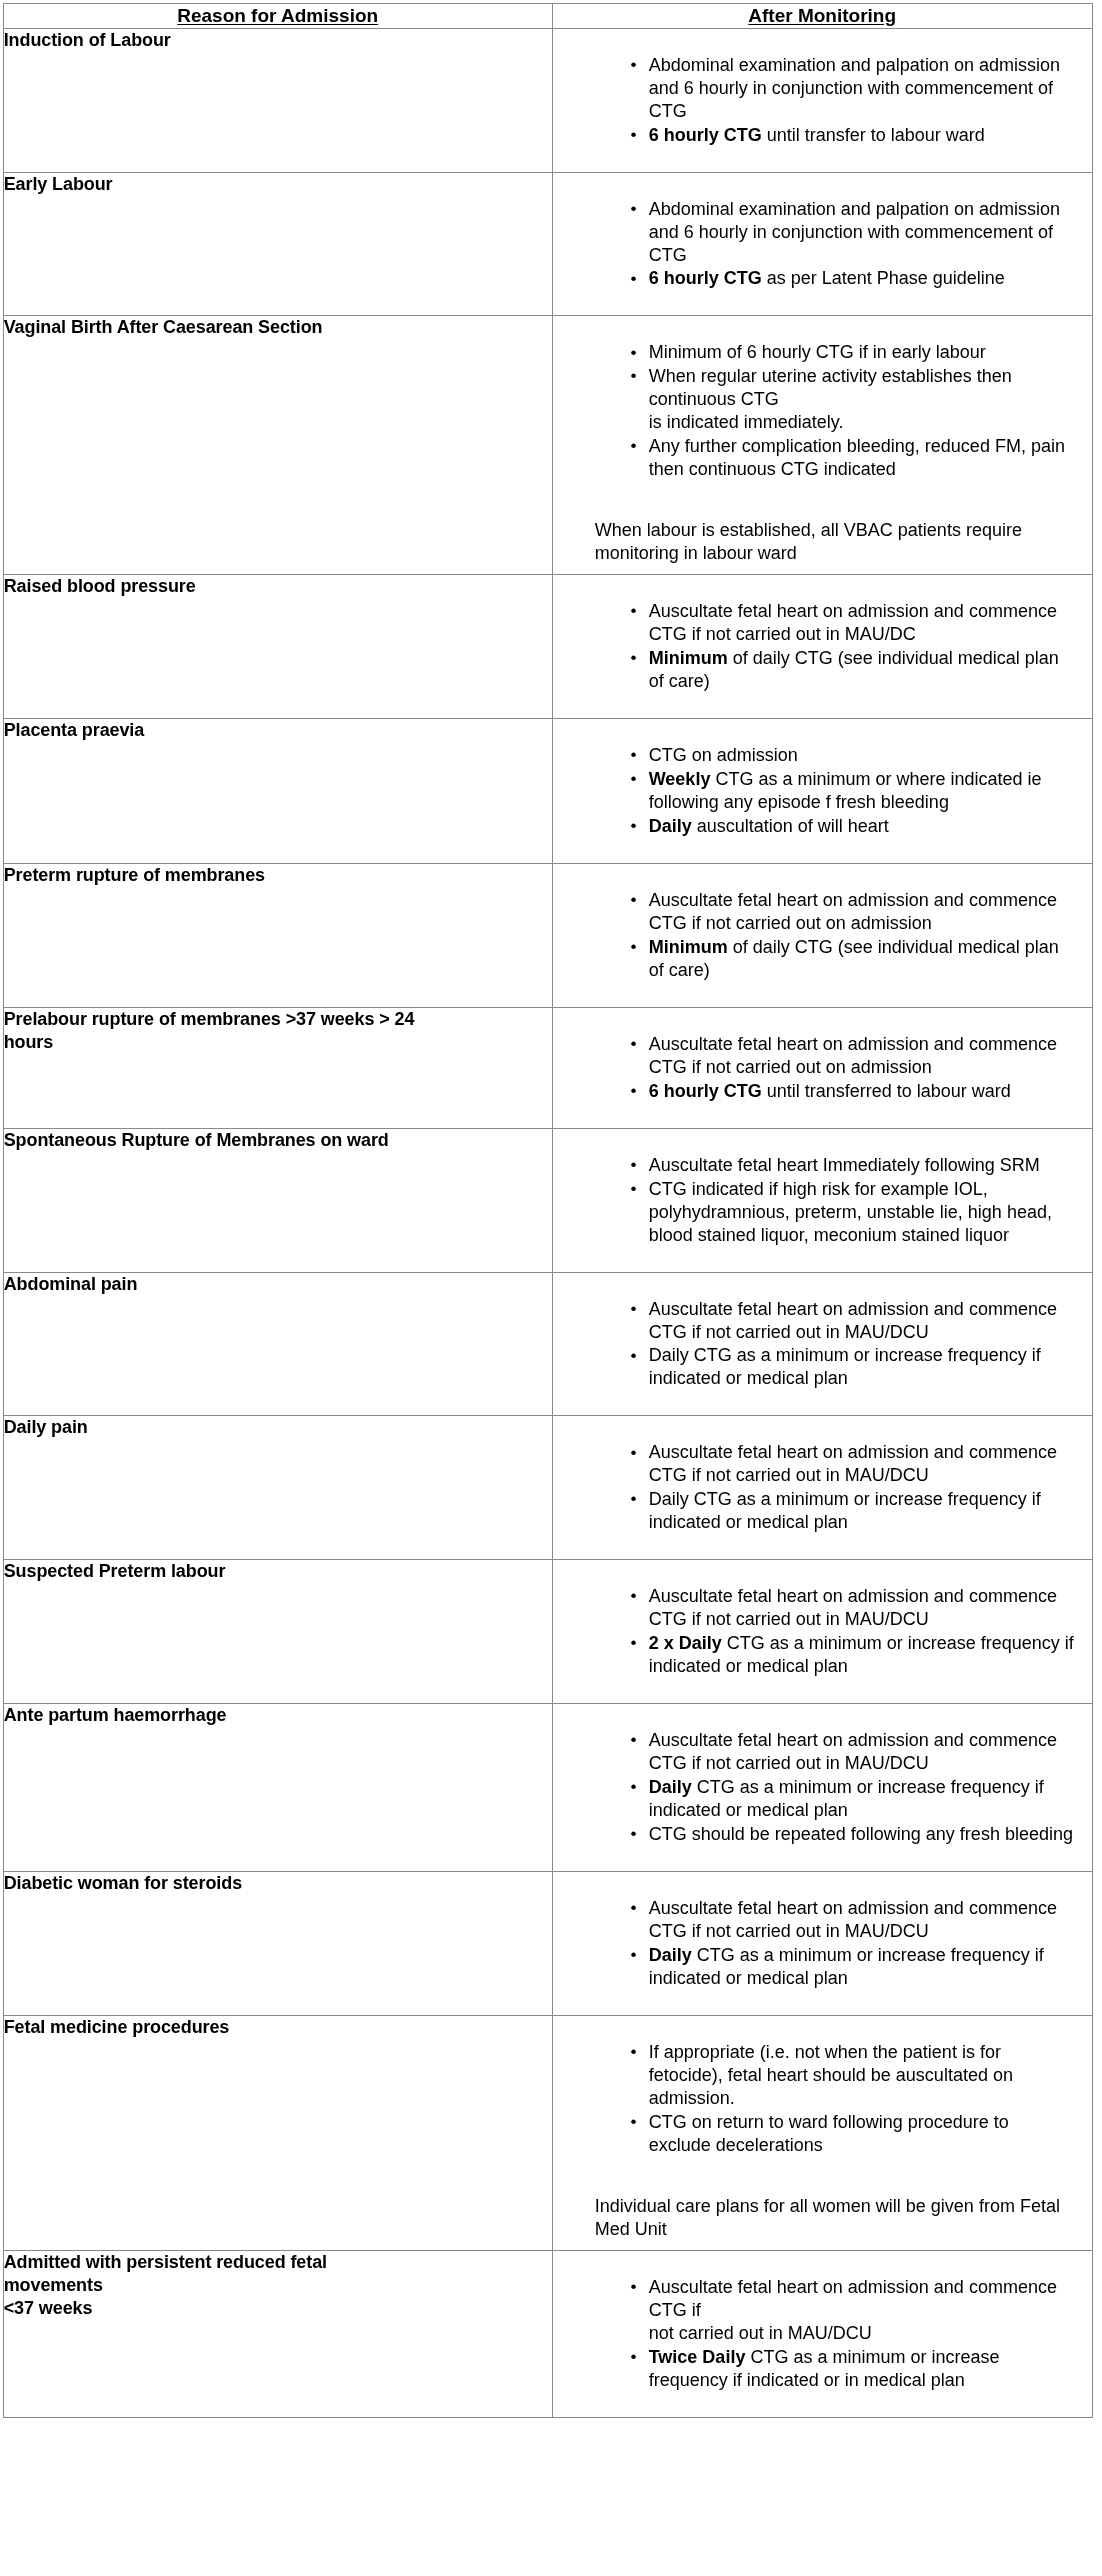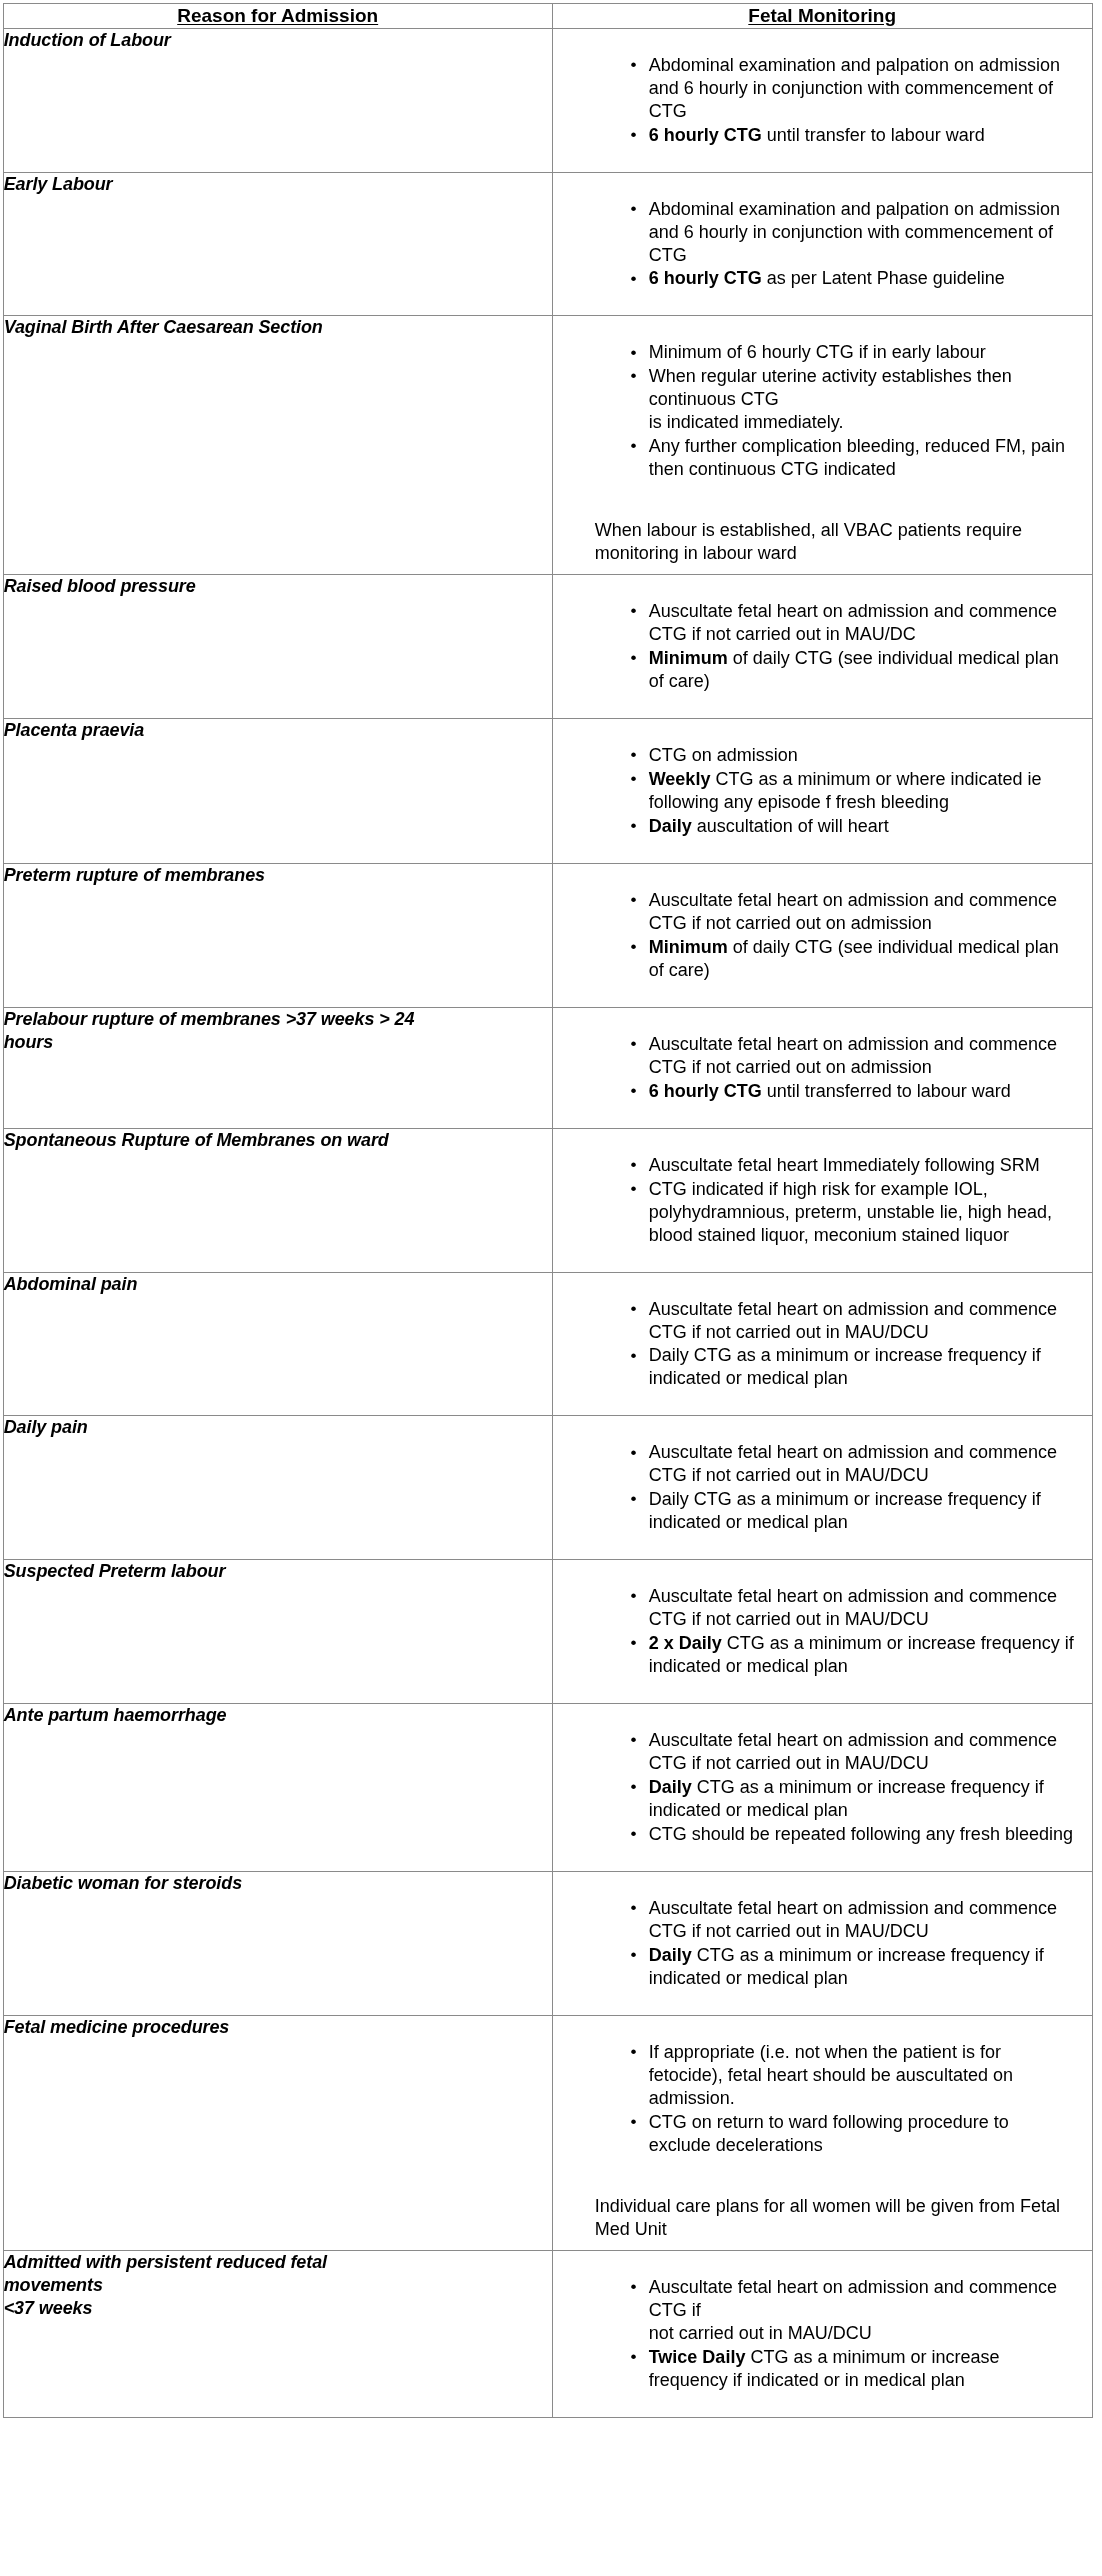--- a/index.html
+++ b/index.html
@@ -47,21 +47,20 @@
   }
   th.hdr span.u {
     text-decoration: underline;
     text-underline-offset: 1.8px;
   }
 
   
   td.reason {
     padding: 5.5px 5.5px 5.5px 6.4px;
     vertical-align: top;
-    font-style: italic;
   }
   .reason-text {
     font-weight: bold;
     font-size: 18px;
     line-height: 23px;
     letter-spacing: -0.1px;
   }
   .reason-text .ln { display: block; }
 
   
@@ -110,21 +109,21 @@
     <colgroup>
       <col class="c-reason">
       <col class="c-monitor">
     </colgroup>
     <thead>
       <tr>
         <th class="hdr">
           <span class="u">Reason for Admission</span>
         </th>
         <th class="hdr">
-          <span class="u">Fetal Monitoring</span>
+          <span class="u">After Monitoring</span>
         </th>
       </tr>
     </thead>
     <tbody id="tbody">
         <tr>
           <td class="reason">
             <div class="reason-text">
               <span class="ln">Induction of Labour</span>
             </div>
           </td>

